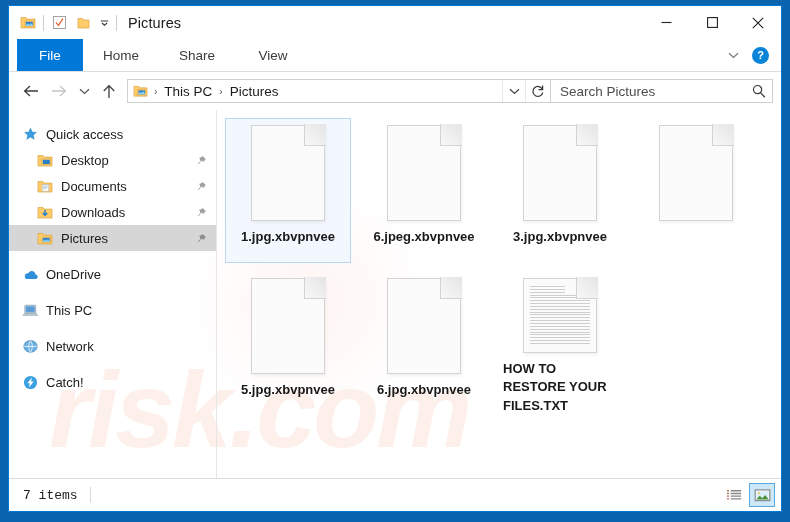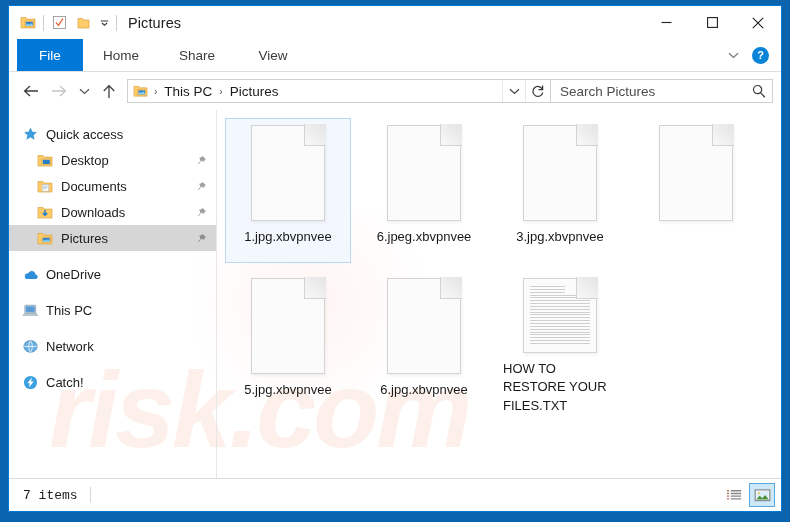--- a/index.html
+++ b/index.html
@@ -300,20 +300,21 @@
     justify-content: center;
     opacity: 0.72;
   }
 
   
   .content {
     flex: 1;
     position: relative;
     z-index: 1;
     padding: 8px 0 0 8px;
+    font-weight: bold;
   }
   .grid {
     display: flex;
     flex-wrap: wrap;
     align-content: flex-start;
   }
   .tile {
     width: 126px;
     height: 145px;
     margin: 0 10px 8px 0;

